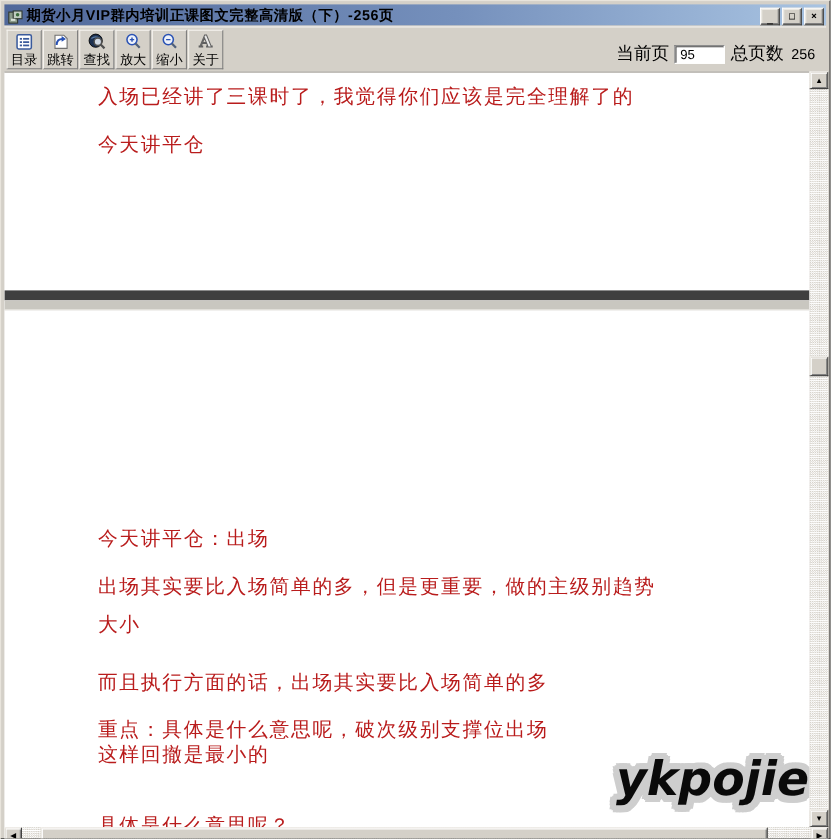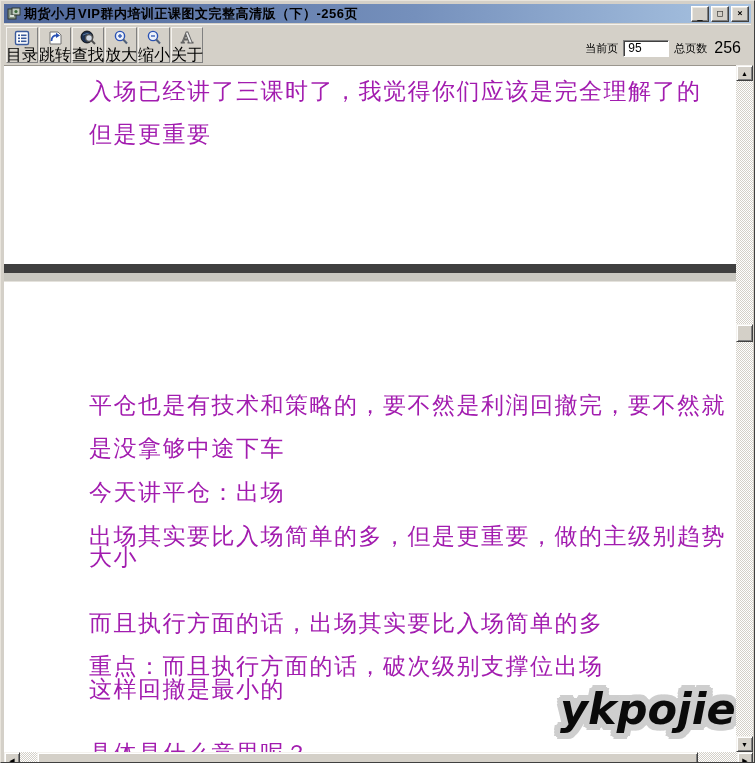--- a/index.html
+++ b/index.html
@@ -8,21 +8,21 @@
     background:#d4d0c8;overflow:hidden;
     font-family:"Liberation Sans",sans-serif;
     box-sizing:border-box;
     border-left:1px solid #e8e4dc;border-top:1px solid #e8e4dc;
     border-right:1px solid #404040;border-bottom:1px solid #404040;
   }
   
   .titlebar{
     position:absolute;left:3px;top:3px;right:3px;height:19px;
     background:linear-gradient(90deg,#50689a 0%,#7590bc 55%,#a9c4e2 100%);
-    display:flex;align-items:center;padding:0 2px;box-sizing:border-box;
+    display:flex;align-items:flex-end;padding:0 2px;box-sizing:border-box;
   }
   .app-icon{width:14px;height:14px;margin:0 3px 0 1px;flex:0 0 auto;}
   .title-text{
     font-size:13px;font-weight:bold;color:#000;
     white-space:nowrap;overflow:hidden;letter-spacing:0.5px;
   }
   .win-controls{margin-left:auto;display:flex;gap:2px;}
   .win-btn{
     width:16px;height:14px;background:#d4d0c8;
     border:1px solid;border-color:#fff #404040 #404040 #fff;
@@ -38,43 +38,43 @@
     background:#d4d0c8;border-top:1px solid #f4f2ee;
     display:flex;align-items:flex-start;padding:2px 0 0 2px;box-sizing:border-box;
   }
   .tool-btn{
     width:32px;height:36px;margin-right:1px;background:#d4d0c8;
     border:1px solid;border-color:#f4f2ee #808080 #808080 #f4f2ee;
     display:flex;flex-direction:column;align-items:center;justify-content:space-between;
     padding:1px 0 1px;box-sizing:border-box;
   }
   .tool-icon{width:18px;height:18px;display:block;}
-  .tool-label{font-size:16px;color:#000;white-space:nowrap;line-height:13px;}
+  .tool-label{font-size:12px;color:#000;white-space:nowrap;line-height:13px;}
   .page-controls{
     margin-left:auto;display:flex;align-items:center;
     padding:12px 10px 0 0;gap:5px;
   }
-  .page-controls .lbl{font-size:11px;color:#000;white-space:nowrap;}
+  .page-controls .lbl{font-size:16px;color:#000;white-space:nowrap;}
   .page-input{
     width:46px;height:17px;background:#fff;
     border:1px solid;border-color:#808080 #fff #fff #808080;
     box-shadow:inset 1px 1px 0 #404040;
     font-size:12px;color:#000;padding:0 0 0 4px;box-sizing:border-box;
     font-family:"Liberation Sans",sans-serif;
   }
-  .total-val{font-size:16px;color:#000;padding-left:2px;}
+  .total-val{font-size:13px;color:#000;padding-left:2px;}
   
   .content{
     position:absolute;left:3px;top:64px;width:732px;height:687px;
     background:#fff;overflow:hidden;border-top:1px solid #9a968e;box-sizing:border-box;
   }
   .docline{
     position:absolute;left:85px;
     font-family:"DejaVu Serif","Liberation Serif",serif;
-    font-size:23px;color:#a21caf;letter-spacing:1.5px;white-space:nowrap;
+    font-size:18px;color:#b91c1c;letter-spacing:1.5px;white-space:nowrap;
   }
   .pagebreak-dark{position:absolute;left:0;width:100%;top:198px;height:9px;background:#3f3f3f;}
   .pagebreak-light{position:absolute;left:0;width:100%;top:207px;height:8px;background:#c9c7c0;border-bottom:1px solid #e4e2dc;}
   .watermark{
     position:absolute;left:556px;top:618px;
     font-family:"DejaVu Sans",sans-serif;
     font-size:43px;font-style:italic;font-weight:bold;color:#0a0a0a;
     white-space:nowrap;letter-spacing:0px;
     text-shadow:
       6px 0 0 #cecece,-6px 0 0 #cecece,0 6px 0 #cecece,0 -6px 0 #cecece,
@@ -199,32 +199,30 @@
     <div class="page-controls">
       <span class="lbl">当前页</span>
       <input class="page-input" value="95" style="">
       <span class="lbl">总页数</span>
       <span class="total-val">256</span>
     </div>
   </div>
 
   <div class="content">
     <div class="docline" style="top:10px">入场已经讲了三课时了，我觉得你们应该是完全理解了的</div>
-    <div class="docline" style="top:53px">但是更重要</div>
+    <div class="docline" style="top:53px">今天讲平仓</div>
 
     <div class="pagebreak-dark"></div>
     <div class="pagebreak-light"></div>
 
-    <div class="docline" style="top:324px">平仓也是有技术和策略的，要不然是利润回撤完，要不然就</div>
-    <div class="docline" style="top:367px">是没拿够中途下车</div>
     <div class="docline" style="top:411px">今天讲平仓：出场</div>
     <div class="docline" style="top:455px">出场其实要比入场简单的多，但是更重要，做的主级别趋势</div>
-    <div class="docline" style="top:476px">大小</div>
+    <div class="docline" style="top:490px">大小</div>
     <div class="docline" style="top:542px">而且执行方面的话，出场其实要比入场简单的多</div>
-    <div class="docline" style="top:585px">重点：而且执行方面的话，破次级别支撑位出场</div>
+    <div class="docline" style="top:585px">重点：具体是什么意思呢，破次级别支撑位出场</div>
     <div class="docline" style="top:608px">这样回撤是最小的</div>
     <div class="docline" style="top:672px">具体是什么意思呢？</div>
 
     <div class="watermark">ykpojie·com</div>
   </div>
 
   <div class="vscroll dither">
     <div class="sb-btn v-up">
         <span>▲</span>
       </div>

